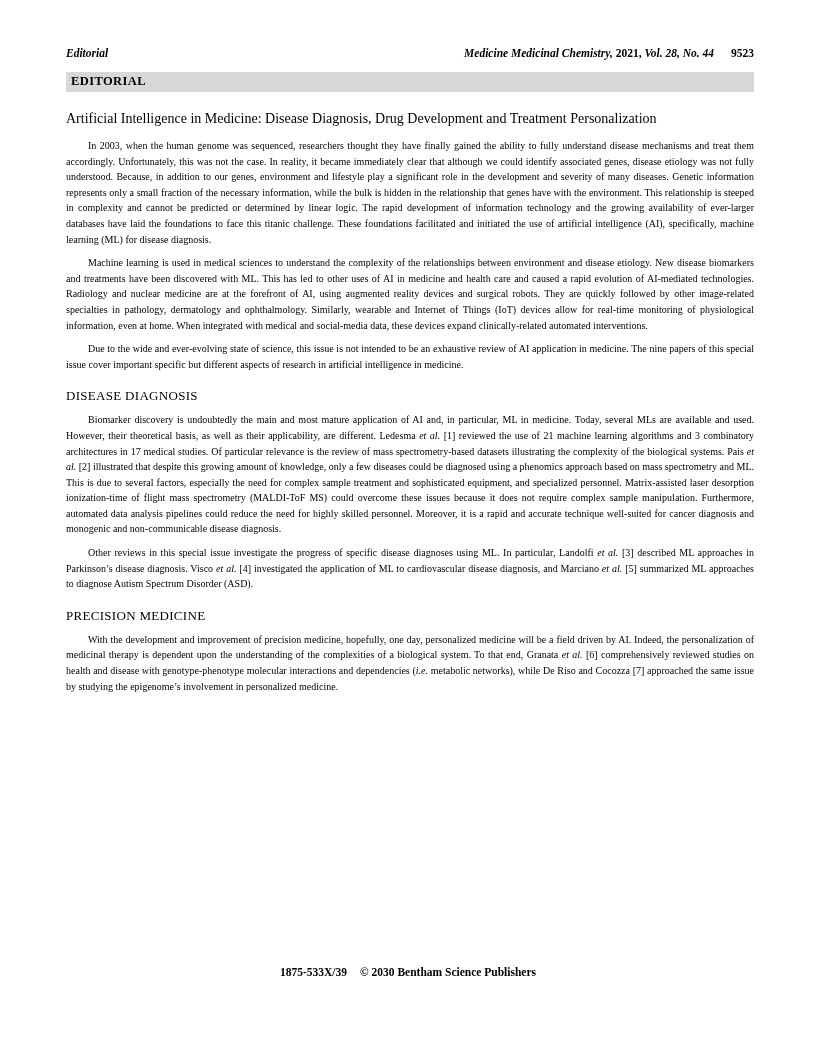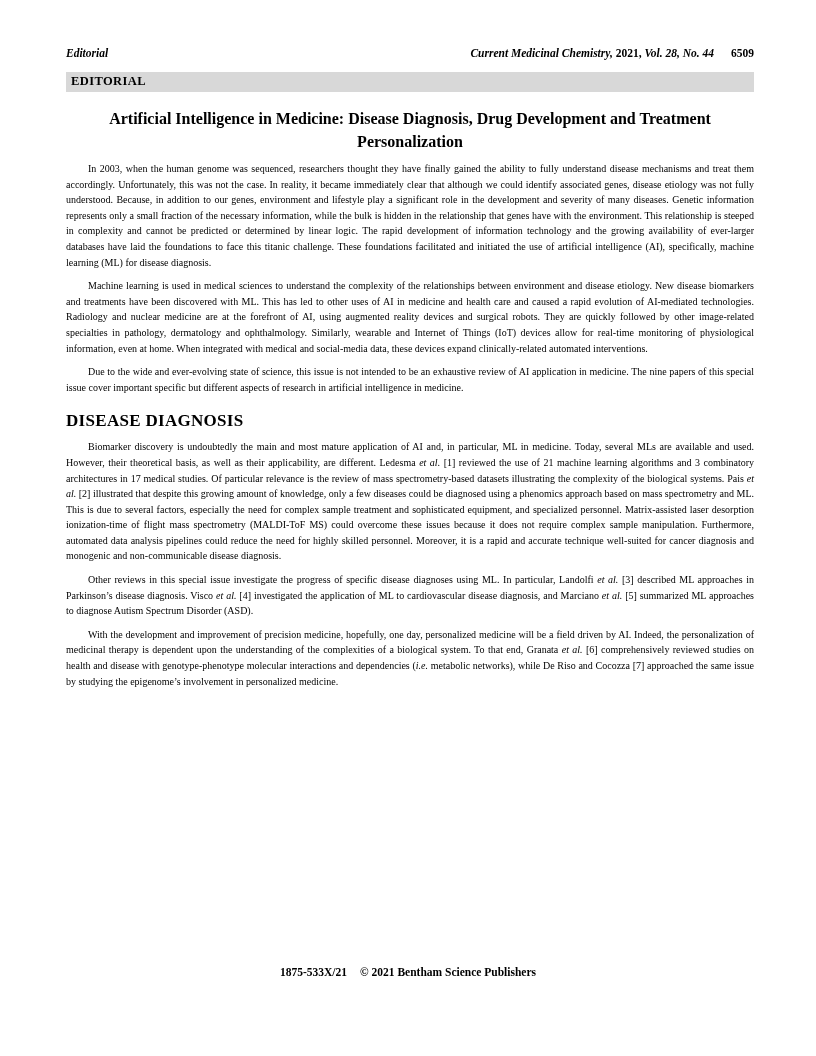--- a/index.html
+++ b/index.html
@@ -44,43 +44,42 @@
     margin-top: 13px;
     background: #d8d8d8;
     font-weight: bold;
     font-size: 12.5px;
     letter-spacing: 0.4px;
     padding: 2px 5px 3px 5px;
   }
   
   .article-title {
     margin: 15px 0 0 0;
-    text-align: center;
-    font-size: 16px;
+    font-size: 14px;
     line-height: 23px;
-    font-weight: bold;
+    font-weight: normal;
   }
   
   .article-body {
     margin-top: 5px;
   }
   .body-paragraph {
     margin: 8px 0 0 0;
     font-size: 10px;
     line-height: 15.6px;
     text-align: justify;
     text-indent: 22px;
   }
   .body-paragraph i {
     font-style: italic;
   }
   .section-heading {
     margin: 16px 0 0 0;
-    font-size: 17px;
-    font-weight: bold;
+    font-size: 13px;
+    font-weight: normal;
     letter-spacing: 0.3px;
   }
   
   .page-footer {
     position: absolute;
     left: 0;
     right: 0;
     top: 966px;
     text-align: center;
     font-size: 11.5px;
@@ -91,38 +90,39 @@
   }
 </style>
 </head>
 <body style="color: rgb(0, 0, 0);">
 
 <div class="page">
 
   <div class="running-header">
     <span class="rh-left">Editorial</span>
     <span class="rh-right">
-      <span><i>Current Medicinal Chemistry,</i><span> 2021, </span><i>Vol. 28, No. 44</i></span>
-      <span class="rh-pagenum">6509</span>
+      <span><i>Medicine Medicinal Chemistry,</i><span> 2021, </span><i>Vol. 28, No. 44</i></span>
+      <span class="rh-pagenum">9523</span>
     </span>
   </div>
 
   <div class="editorial-banner" style="background: rgb(216, 216, 216);">
     <span>EDITORIAL</span>
   </div>
 
   <h1 class="article-title">Artificial Intelligence in Medicine: Disease Diagnosis, Drug Development and Treatment Personalization</h1>
 
   <div class="article-body">
       <p class="body-paragraph"><span>In 2003, when the human genome was sequenced, researchers thought they have finally gained the ability to fully understand disease mechanisms and treat them accordingly. Unfortunately, this was not the case. In reality, it became immediately clear that although we could identify associated genes, disease etiology was not fully understood. Because, in addition to our genes, environment and lifestyle play a significant role in the development and severity of many diseases. Genetic information represents only a small fraction of the necessary information, while the bulk is hidden in the relationship that genes have with the environment. This relationship is steeped in complexity and cannot be predicted or determined by linear logic. The rapid development of information technology and the growing availability of ever-larger databases have laid the foundations to face this titanic challenge. These foundations facilitated and initiated the use of artificial intelligence (AI), specifically, machine learning (ML) for disease diagnosis.</span></p>
       <p class="body-paragraph"><span>Machine learning is used in medical sciences to understand the complexity of the relationships between environment and disease etiology. New disease biomarkers and treatments have been discovered with ML.  This has led to other uses of AI in medicine and health care and caused a rapid evolution of AI-mediated technologies. Radiology and nuclear medicine are at the forefront of AI, using augmented reality devices and surgical robots. They are quickly followed by other image-related specialties in pathology, dermatology and ophthalmology. Similarly, wearable and Internet of Things (IoT) devices allow for real-time monitoring of physiological information, even at home.  When integrated with medical and social-media data, these devices expand clinically-related automated interventions.</span></p>
       <p class="body-paragraph"><span>Due to the wide and ever-evolving state of science, this issue is not intended to be an exhaustive review of AI application in medicine. The nine papers of this special issue cover important specific but different aspects of research in artificial intelligence in medicine.</span></p>
       <h2 class="section-heading">DISEASE DIAGNOSIS</h2>
       <p class="body-paragraph"><span>Biomarker discovery is undoubtedly the main and most mature application of AI and, in particular, ML in medicine. Today, several MLs are available and used. However, their theoretical basis, as well as their applicability, are different. Ledesma </span><i>et al.</i><span> [1] reviewed the use of 21 machine learning algorithms and 3 combinatory architectures in 17 medical studies. Of particular relevance is the review of mass spectrometry-based datasets illustrating the complexity of the biological systems. Pais </span><i>et al.</i><span> [2] illustrated that despite this growing amount of knowledge, only a few diseases could be diagnosed using a phenomics approach based on mass spectrometry and ML. This is due to several factors, especially the need for complex sample treatment and sophisticated equipment, and specialized personnel. Matrix-assisted laser desorption ionization-time of flight mass spectrometry (MALDI-ToF MS) could overcome these issues because it does not require complex sample manipulation. Furthermore, automated data analysis pipelines could reduce the need for highly skilled personnel. Moreover, it is a rapid and accurate technique well-suited for cancer diagnosis and monogenic and non-communicable disease diagnosis.</span></p>
       <p class="body-paragraph"><span>Other reviews in this special issue investigate the progress of specific disease diagnoses using ML. In particular, Landolfi </span><i>et al.</i><span> [3] described ML approaches in Parkinson’s disease diagnosis.  Visco </span><i>et al.</i><span> [4] investigated the application of ML to cardiovascular disease diagnosis, and Marciano </span><i>et al.</i><span> [5] summarized ML approaches to diagnose Autism Spectrum Disorder (ASD).</span></p>
+      <h2 class="section-heading">PRECISION MEDICINE</h2>
       <p class="body-paragraph"><span>With the development and improvement of precision medicine, hopefully, one day, personalized medicine will be a field driven by AI. Indeed, the personalization of medicinal therapy is dependent upon the understanding of the complexities of a biological system. To that end, Granata </span><i>et al.</i><span> [6] comprehensively reviewed studies on health and disease with genotype-phenotype molecular interactions and dependencies (</span><i>i.e.</i><span> metabolic networks), while De Riso and Cocozza [7] approached the same issue by studying the epigenome’s involvement in personalized medicine.</span></p>
     </div>
 
   <div class="page-footer">
-    <span>1875-533X/21</span><span class="copyright">© 2021 Bentham Science Publishers</span>
+    <span>1875-533X/39</span><span class="copyright">© 2030 Bentham Science Publishers</span>
   </div>
 
 </div>
 
 </body></html>

